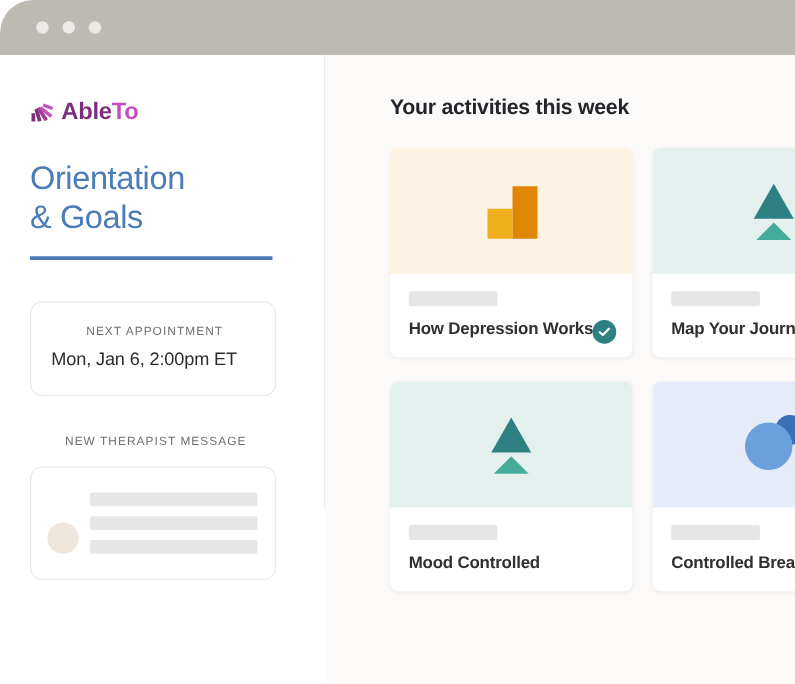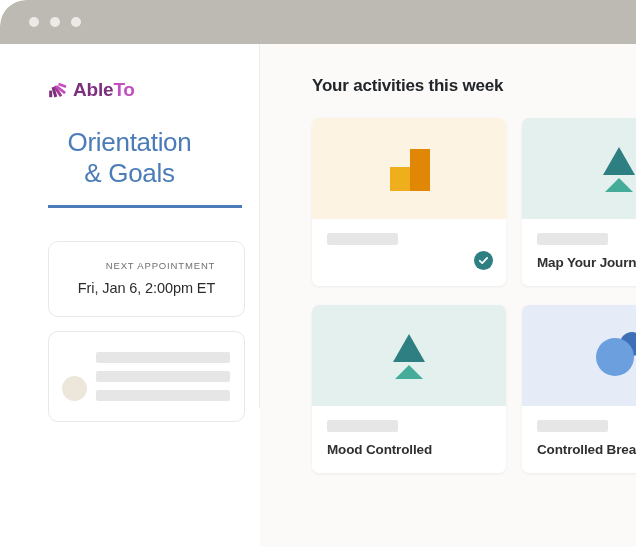--- a/index.html
+++ b/index.html
@@ -58,24 +58,23 @@
     height: 503px;
     display: flex;
   }
 
   #sidebar {
     width: 260px;
     height: 364px;
     background: #ffffff;
     box-sizing: border-box;
     border-right: 1px solid #ececea;
-    padding: 0 48px;
+    padding: 0 24px;
     position: relative;
     border-bottom-left-radius: 26px;
-    text-align: center;
   }
 
   #main-panel {
     flex: 1;
     height: 503px;
     background: #fbfaf8;
     box-sizing: border-box;
     padding: 32px 0 0 52px;
     position: relative;
     overflow: hidden;
@@ -276,23 +275,24 @@
         </svg>
         <div id="brand-text"><span class="brand-able">Able</span><span class="brand-to">To</span></div>
       </div>
 
       <div id="page-title">Orientation
 &amp; Goals</div>
       <div id="title-rule"></div>
 
       <div id="appointment-card">
         <div class="eyebrow">NEXT APPOINTMENT</div>
-        <div id="appointment-value">Fri, Jan 6, 2:00pm ET</div>
+        <div id="appointment-value">Mon, Jan 6, 2:00pm ET</div>
       </div>
 
+      <div class="eyebrow" id="message-eyebrow">NEW THERAPIST MESSAGE</div>
 
       <div id="message-card">
         <div id="message-avatar"></div>
         <div id="message-lines">
           <div class="skeleton-line"></div>
           <div class="skeleton-line"></div>
           <div class="skeleton-line"></div>
         </div>
       </div>
 
@@ -306,20 +306,21 @@
 
         <div class="activity-card">
           <div class="card-art" style="background:#fdf3e3">
             <svg width="58" height="58" viewBox="0 0 58 58">
               <rect x="10" y="27" width="20" height="24" fill="#efaf1c"></rect>
               <rect x="30" y="9" width="20" height="42" fill="#e08705"></rect>
             </svg>
           </div>
           <div class="card-body">
             <div class="card-skeleton"></div>
+            <div class="card-title">How Depression Works</div>
             <div class="check-badge">
               <svg width="11" height="11" viewBox="0 0 12 12">
                 <path d="M2 6.3 L4.6 8.8 L10 3.2" stroke="#ffffff" stroke-width="1.9" fill="none" stroke-linecap="round" stroke-linejoin="round"></path>
               </svg>
             </div>
           </div>
         </div>
 
         <div class="activity-card">
           <div class="card-art" style="background:#e4f0ee">

